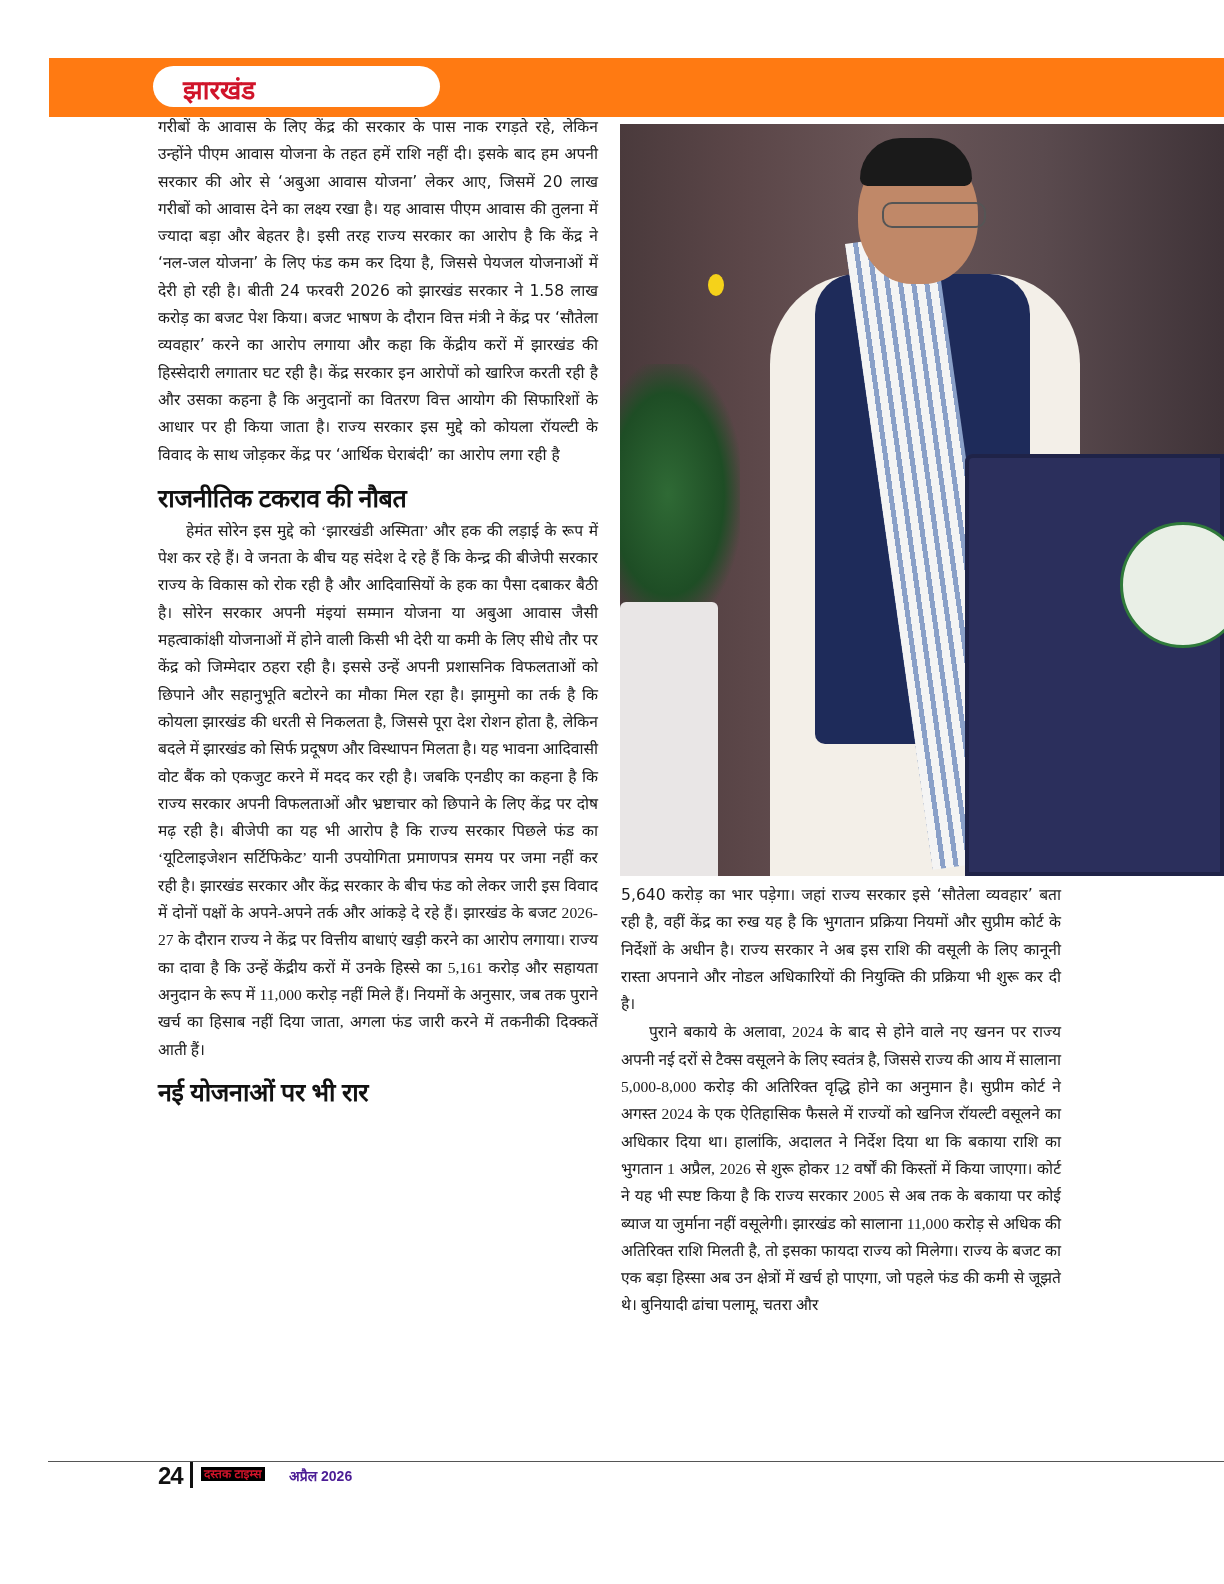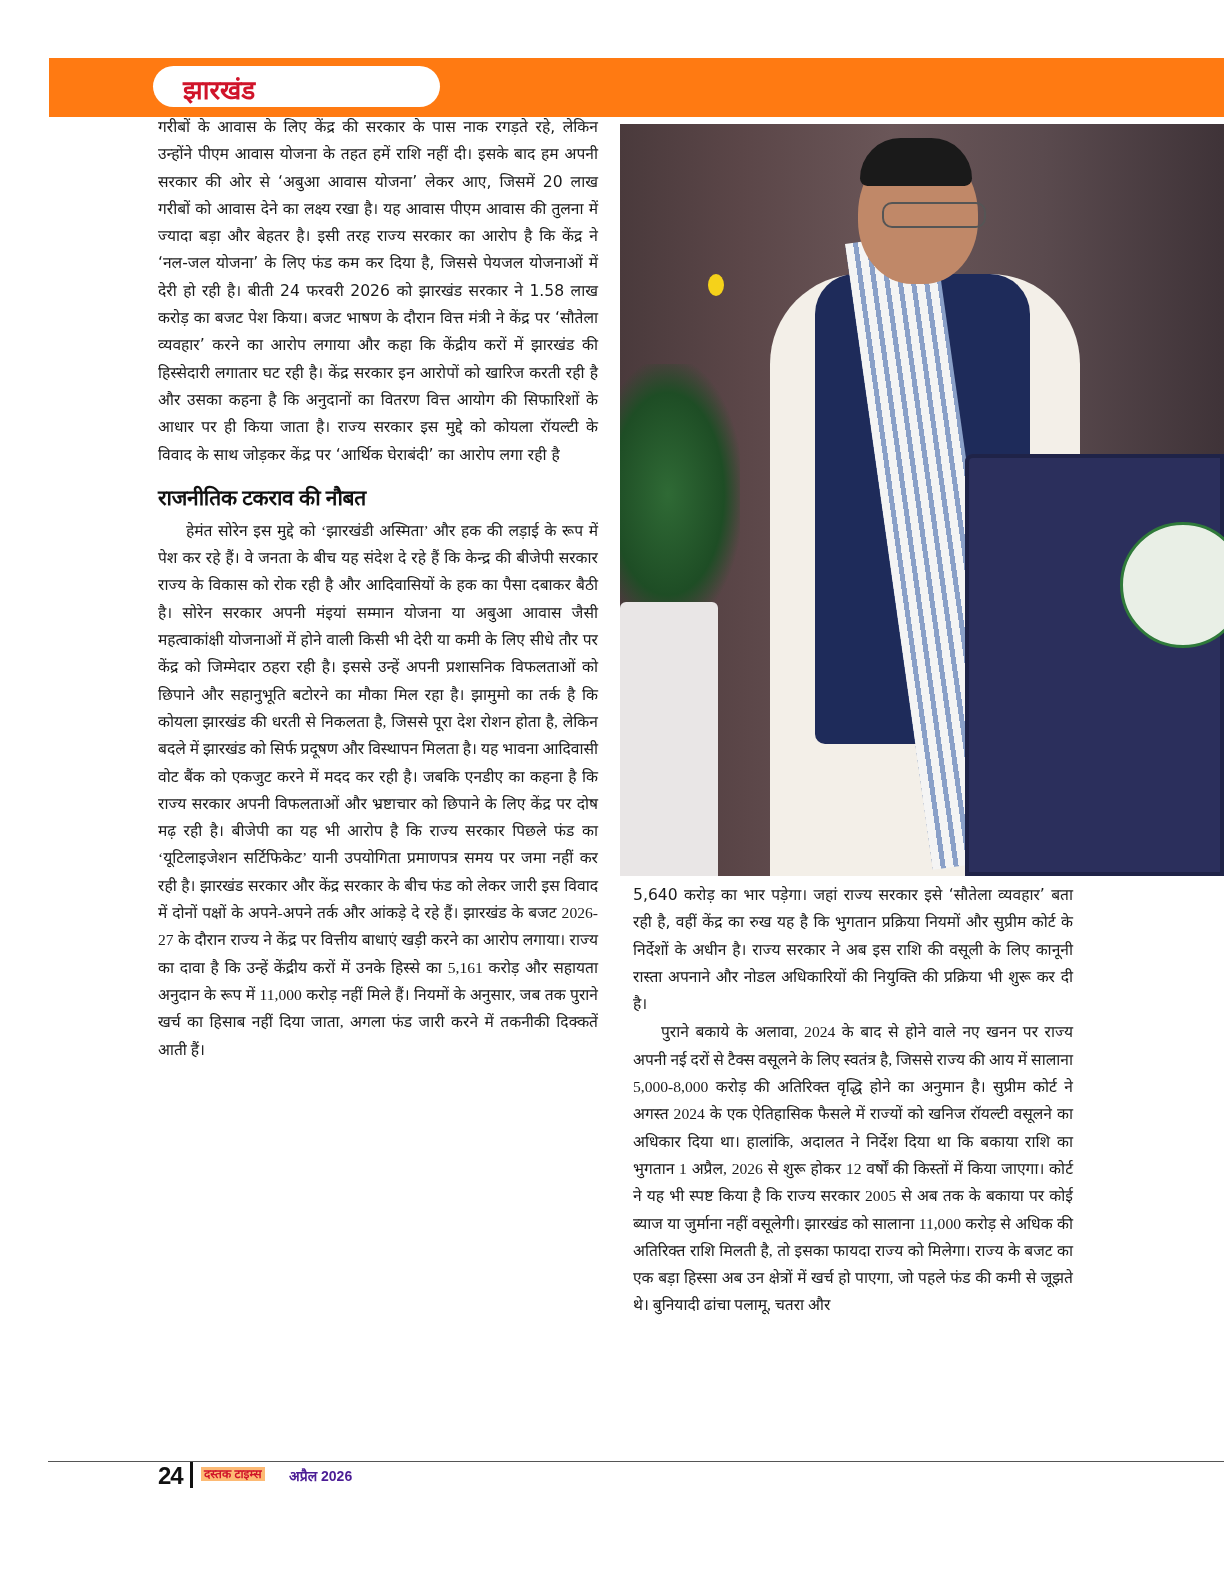--- a/index.html
+++ b/index.html
@@ -5,25 +5,25 @@
   html, body { margin:0; padding:0; background:#ffffff; }
   body { width:1224px; height:1584px; position:relative; overflow:hidden;
          font-family:"DejaVu Sans", "Liberation Sans", sans-serif; color:#1a1a1a; }
   .band { position:absolute; left:49px; top:58px; width:1175px; height:59px; background:#ff7a12; }
   .pill { position:absolute; left:153px; top:66px; width:287px; height:41px; background:#ffffff;
           border-radius:22px; }
   .section-label { position:absolute; left:183px; top:71px; font-family:"Liberation Sans", sans-serif;
           font-weight:bold; font-size:26px; color:#d0142a; letter-spacing:0; }
   .col { position:absolute; font-size:15.6px; line-height:27.3px; text-align:justify; }
   .col-left { left:158px; top:114px; width:440px; }
-  .col-right { left:621px; top:882px; width:440px;margin-left:12px; }
+  .col-right { left:621px; top:882px; width:440px; }
   .col p { margin:0; }
   .col p.indent { text-indent:28px;font-family:Liberation Serif, serif; }
   .col h2 { margin:14px 0 4px 0; font-family:"Liberation Sans", sans-serif; font-weight:bold;
-            font-size:21px; line-height:30px; color:#111; letter-spacing:-0.3px; }
+            font-size:25px; line-height:30px; color:#111; letter-spacing:-0.3px; }
   .photo { position:absolute; left:620px; top:124px; width:604px; height:752px; overflow:hidden;
            background:linear-gradient(90deg,#4a3a3c 0%,#5b4648 20%,#6a5658 45%,#5a4a4e 70%,#3f3338 100%); }
   .photo .wall { position:absolute; left:0; top:0; width:100%; height:100%; }
   .photo .plant { position:absolute; left:0; top:240px; width:120px; height:260px;
                   background:radial-gradient(ellipse at 40% 50%,#2f6a35 0%,#1e4d25 55%,rgba(30,77,37,0) 75%); }
   .photo .pot { position:absolute; left:0; top:478px; width:98px; height:274px; background:#e9e6e6;
                 border-radius:6px 6px 0 0; }
   .photo .person-body { position:absolute; left:150px; top:150px; width:310px; height:602px;
                         background:#f3efe8; border-radius:90px 90px 0 0; }
   .photo .vest { position:absolute; left:195px; top:150px; width:215px; height:470px; background:#1e2b5a;
@@ -40,36 +40,37 @@
   .photo .podium { position:absolute; left:345px; top:330px; width:259px; height:422px; background:#2b2f5c;
                    border-radius:8px 0 0 0; box-shadow: inset 0 0 0 4px #1f2348; }
   .photo .emblem { position:absolute; left:500px; top:398px; width:120px; height:120px;
                    border-radius:50%; background:#e9efe6; border:3px solid #2f7a3a; }
   .photo .yellow-dot { position:absolute; left:88px; top:150px; width:16px; height:22px; background:#f5d21a; border-radius:50%; }
   .footer-rule { position:absolute; left:48px; top:1461px; width:1176px; height:1px; background:#555; }
   .page-num { position:absolute; left:158px; top:1462px; font-family:"Liberation Sans", sans-serif;
               font-weight:bold; font-size:24px; color:#111; letter-spacing:-1px; }
   .page-bar { position:absolute; left:190px; top:1462px; width:3px; height:26px; background:#111; }
   .mag-logo { position:absolute; left:201px; top:1467px; height:14px; padding:0 3px;
-              background:#fdba74; color:#d0142a; font-weight:bold; font-size:12px; line-height:14px;
+              background:#000000; color:#d0142a; font-weight:bold; font-size:12px; line-height:14px;
               font-family:"Liberation Sans", sans-serif; }
   .issue { position:absolute; left:289px; top:1466px; font-family:"Liberation Sans", sans-serif;
            font-weight:bold; font-size:14px; color:#4c1d95; }
 </style>
 </head>
 <body>
 
 <div class="band"></div>
 <div class="pill"></div>
 <div class="section-label">झारखंड</div>
 
 <div class="col col-left">
   <p>गरीबों के आवास के लिए केंद्र की सरकार के पास नाक रगड़ते रहे, लेकिन उन्होंने पीएम आवास योजना के तहत हमें राशि नहीं दी। इसके बाद हम अपनी सरकार की ओर से ‘अबुआ आवास योजना’ लेकर आए, जिसमें 20 लाख गरीबों को आवास देने का लक्ष्य रखा है। यह आवास पीएम आवास की तुलना में ज्यादा बड़ा और बेहतर है। इसी तरह राज्य सरकार का आरोप है कि केंद्र ने ‘नल-जल योजना’ के लिए फंड कम कर दिया है, जिससे पेयजल योजनाओं में देरी हो रही है। बीती 24 फरवरी 2026 को झारखंड सरकार ने 1.58 लाख करोड़ का बजट पेश किया। बजट भाषण के दौरान वित्त मंत्री ने केंद्र पर ‘सौतेला व्यवहार’ करने का आरोप लगाया और कहा कि केंद्रीय करों में झारखंड की हिस्सेदारी लगातार घट रही है। केंद्र सरकार इन आरोपों को खारिज करती रही है और उसका कहना है कि अनुदानों का वितरण वित्त आयोग की सिफारिशों के आधार पर ही किया जाता है। राज्य सरकार इस मुद्दे को कोयला रॉयल्टी के विवाद के साथ जोड़कर केंद्र पर ‘आर्थिक घेराबंदी’ का आरोप लगा रही है</p>
   <h2>राजनीतिक टकराव की नौबत</h2>
   <p class="indent">हेमंत सोरेन इस मुद्दे को ‘झारखंडी अस्मिता’ और हक की लड़ाई के रूप में पेश कर रहे हैं। वे जनता के बीच यह संदेश दे रहे हैं कि केन्द्र की बीजेपी सरकार राज्य के विकास को रोक रही है और आदिवासियों के हक का पैसा दबाकर बैठी है। सोरेन सरकार अपनी मंइयां सम्मान योजना या अबुआ आवास जैसी महत्वाकांक्षी योजनाओं में होने वाली किसी भी देरी या कमी के लिए सीधे तौर पर केंद्र को जिम्मेदार ठहरा रही है। इससे उन्हें अपनी प्रशासनिक विफलताओं को छिपाने और सहानुभूति बटोरने का मौका मिल रहा है। झामुमो का तर्क है कि कोयला झारखंड की धरती से निकलता है, जिससे पूरा देश रोशन होता है, लेकिन बदले में झारखंड को सिर्फ प्रदूषण और विस्थापन मिलता है। यह भावना आदिवासी वोट बैंक को एकजुट करने में मदद कर रही है। जबकि एनडीए का कहना है कि राज्य सरकार अपनी विफलताओं और भ्रष्टाचार को छिपाने के लिए केंद्र पर दोष मढ़ रही है। बीजेपी का यह भी आरोप है कि राज्य सरकार पिछले फंड का ‘यूटिलाइजेशन सर्टिफिकेट’ यानी उपयोगिता प्रमाणपत्र समय पर जमा नहीं कर रही है। झारखंड सरकार और केंद्र सरकार के बीच फंड को लेकर जारी इस विवाद में दोनों पक्षों के अपने-अपने तर्क और आंकड़े दे रहे हैं। झारखंड के बजट 2026-27 के दौरान राज्य ने केंद्र पर वित्तीय बाधाएं खड़ी करने का आरोप लगाया। राज्य का दावा है कि उन्हें केंद्रीय करों में उनके हिस्से का 5,161 करोड़ और सहायता अनुदान के रूप में 11,000 करोड़ नहीं मिले हैं। नियमों के अनुसार, जब तक पुराने खर्च का हिसाब नहीं दिया जाता, अगला फंड जारी करने में तकनीकी दिक्कतें आती हैं।</p>
+  <h2>नई योजनाओं पर भी रार</h2>
 </div>
 
 <div class="photo">
   <div class="wall"></div>
   <div class="yellow-dot"></div>
   <div class="plant"></div>
   <div class="pot"></div>
   <div class="person-body"></div>
   <div class="vest"></div>
   <div class="scarf"></div>

